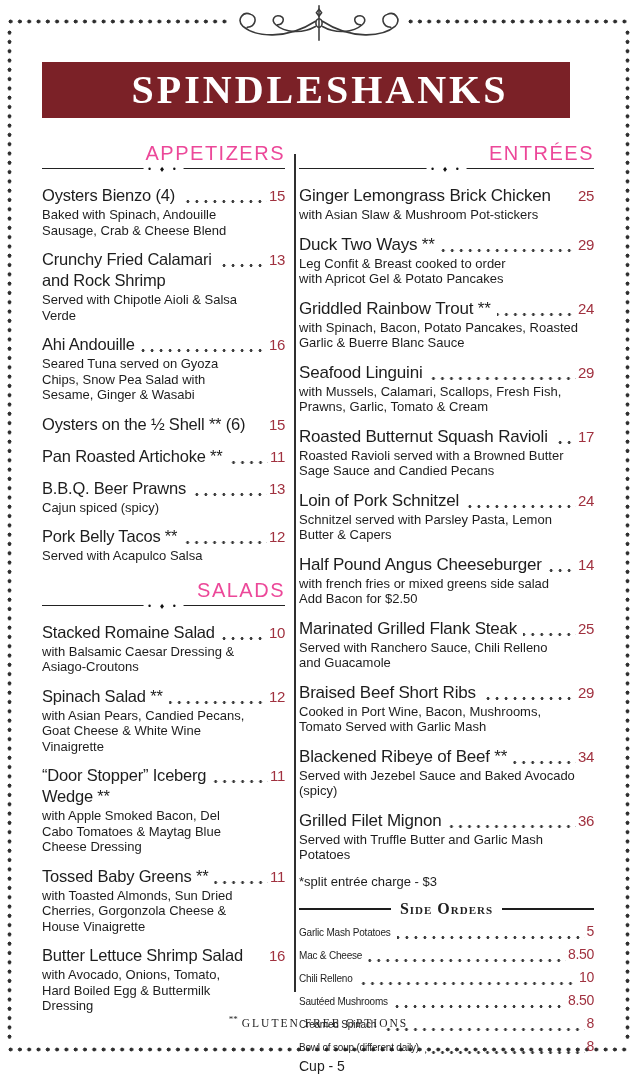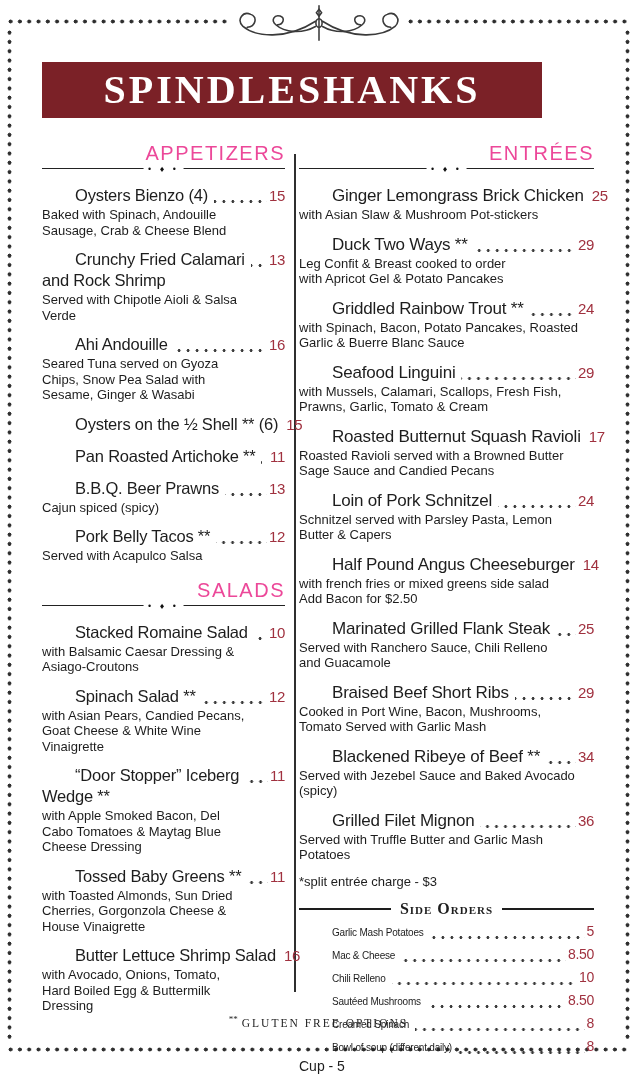--- a/index.html
+++ b/index.html
@@ -18,38 +18,38 @@
     background-size:5px 9.3px; background-repeat:repeat-y; }
   .b-top-left  { left:8px;  top:19px; width:222px; }
   .b-top-right { left:408px; top:19px; right:8px; width:auto; }
   .b-bottom    { left:8px; right:8px; top:1047px; width:auto; }
   .b-left  { left:7px;  top:30px; height:1012px; }
   .b-right { right:7px; top:30px; height:1012px; }
   
   .flourish { position:absolute; left:50%; top:2px; transform:translateX(-50%); }
   
   .banner { position:absolute; left:42px; top:62px; width:500px; height:56px;
-    background:var(--banner,#7b2127); display:flex; align-items:center; justify-content:center; }
+    background:var(--banner,#7b2127); display:flex; align-items:center; justify-content:center;padding-left:28px; }
   .banner .title { font-family:"Liberation Serif", serif; font-weight:600;
     font-size:40px; letter-spacing:3px; color:#ffffff; line-height:1; }
   
   .columns { position:absolute; left:42px; top:142px; width:558px; }
   .col-left  { position:absolute; left:0;   top:0; width:243px; }
   .col-right { position:absolute; left:257px; top:0; width:295px; }
   .v-divider { position:absolute; left:252px; top:12px; height:838px; width:1.5px; background:#2f2f2f; }
   
   .section + .section { margin-top:15px; }
   .section h2 { margin:0 0 3px; text-align:right; font-weight:400;
     font-size:20px; letter-spacing:1.5px; color:#ec4899; }
   .rule { position:relative; border-top:1px solid #222; margin-bottom:16px; }
   .rule .orn { position:absolute; left:50%; top:0; transform:translate(-50%,-50%);
     background:#fff; padding:0 5px; font-size:9px; letter-spacing:3px; color:#111; line-height:1; white-space:nowrap; }
   
   .menu-item { margin-bottom:11px; }
-  .row { display:flex; align-items:baseline;margin-left:33px; }
+  .row { display:flex; align-items:baseline; }
   .item-name { font-size:16.5px; line-height:21px; letter-spacing:-0.2px; white-space:nowrap; }
   .col-right .item-name { font-size:17px; }
   .item-name.cont { white-space:normal; }
   .leader { flex:1 1 6px; min-width:0; height:5px; margin:0 2px 2px 6px; align-self:flex-end;
     background-image:radial-gradient(circle at 2px 2.5px, #3a3a3a 1.3px, transparent 1.7px);
     background-size:9px 5px; background-repeat:repeat-x; background-position:right bottom; }
   .leader.no-dots { background:none; }
   .price { color:var(--price,#a0313f); font-size:15px; line-height:21px; letter-spacing:-0.3px; }
   .item-desc { font-size:13px; line-height:15.5px; margin-top:1px; white-space:pre-line; }
   

